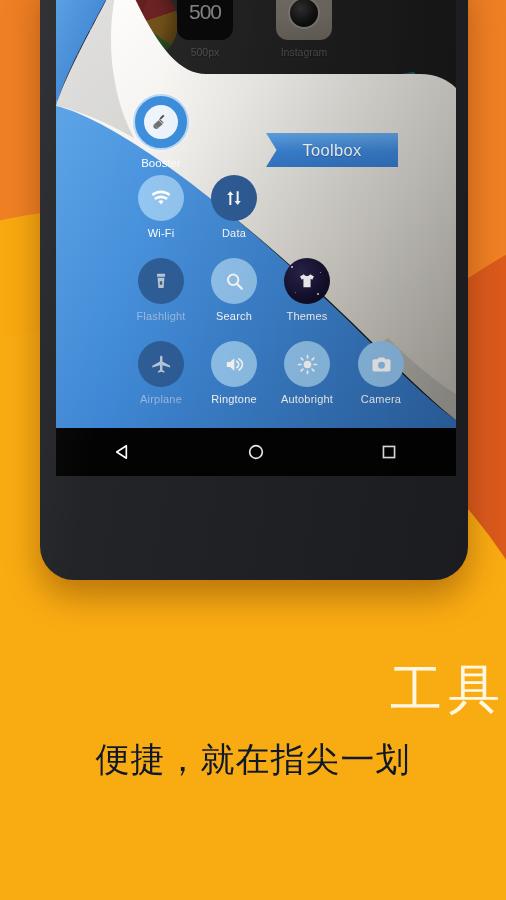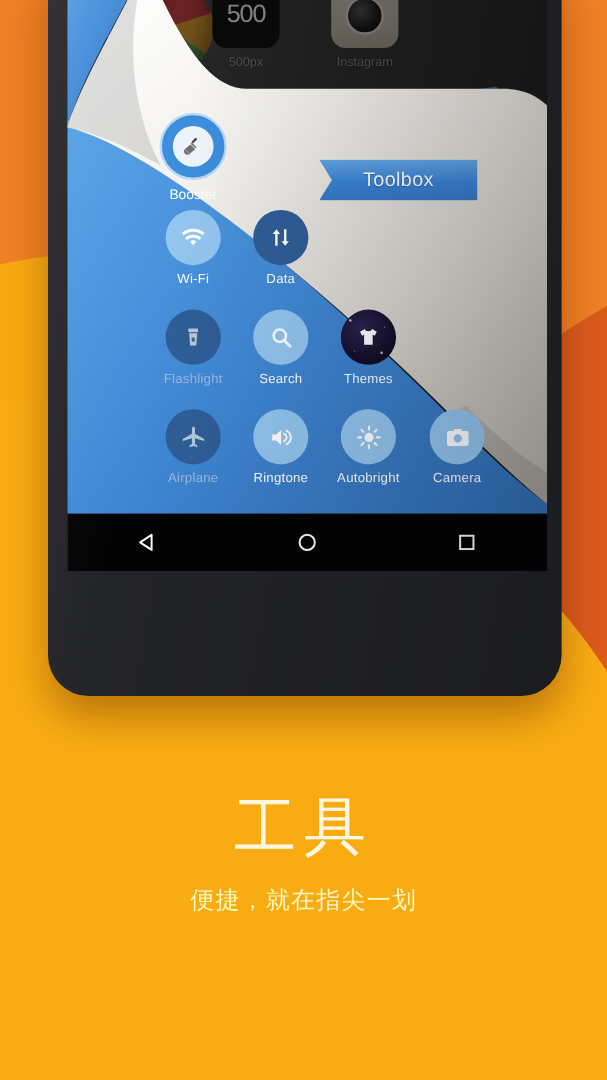--- a/index.html
+++ b/index.html
@@ -188,27 +188,27 @@
 
   
   .navbar{
     position:absolute;left:0;bottom:0;width:400px;height:48px;background:#030303;
     display:flex;align-items:center;justify-content:space-around;
   }
   .navbtn{width:46px;height:40px;display:flex;align-items:center;justify-content:center;}
 
   
   .cap-title{
-    position:absolute;left:0;right:0;top:655px;text-align:center;
+    position:absolute;left:0;right:0;top:655px;text-align:right;
     font-size:52px;color:#FFF7E2;letter-spacing:6px;
     font-family:"DejaVu Sans","Liberation Sans",sans-serif;font-weight:300;
   }
   .cap-sub{
     position:absolute;left:0;right:0;top:737px;text-align:center;
-    font-size:20px;color:#fef9c3;letter-spacing:1px;
+    font-size:34px;color:#0f172a;letter-spacing:1px;
     font-family:"DejaVu Sans","Liberation Sans",sans-serif;
   }
 </style>
 </head>
 <body>
 
 <div id="stage">
 
   <div class="bg-base"></div>
   <div class="ring ring-mid"></div>

